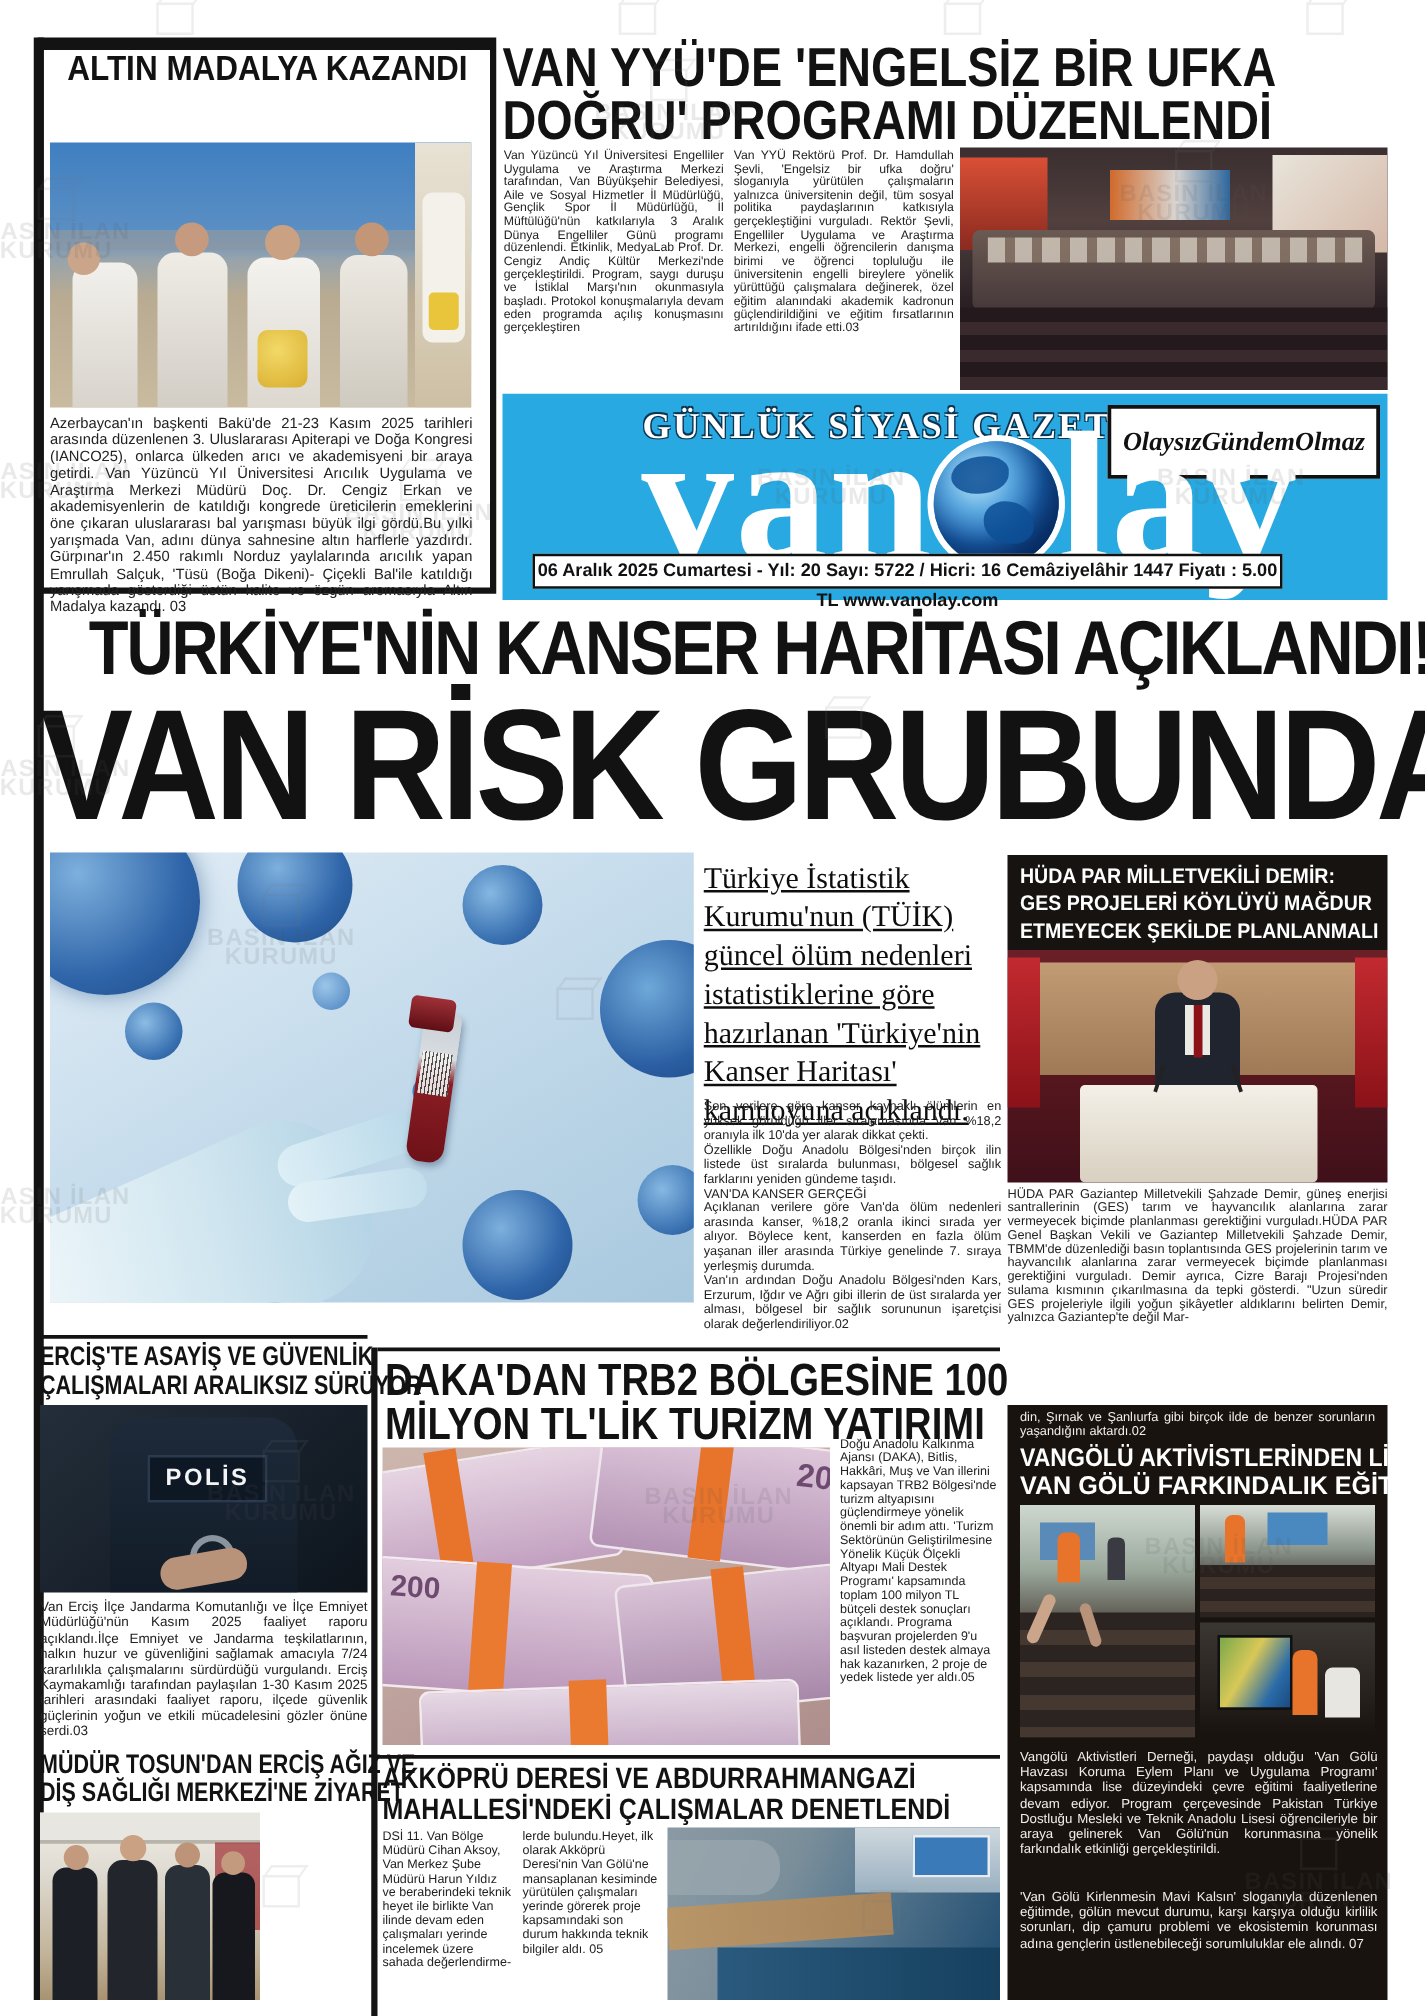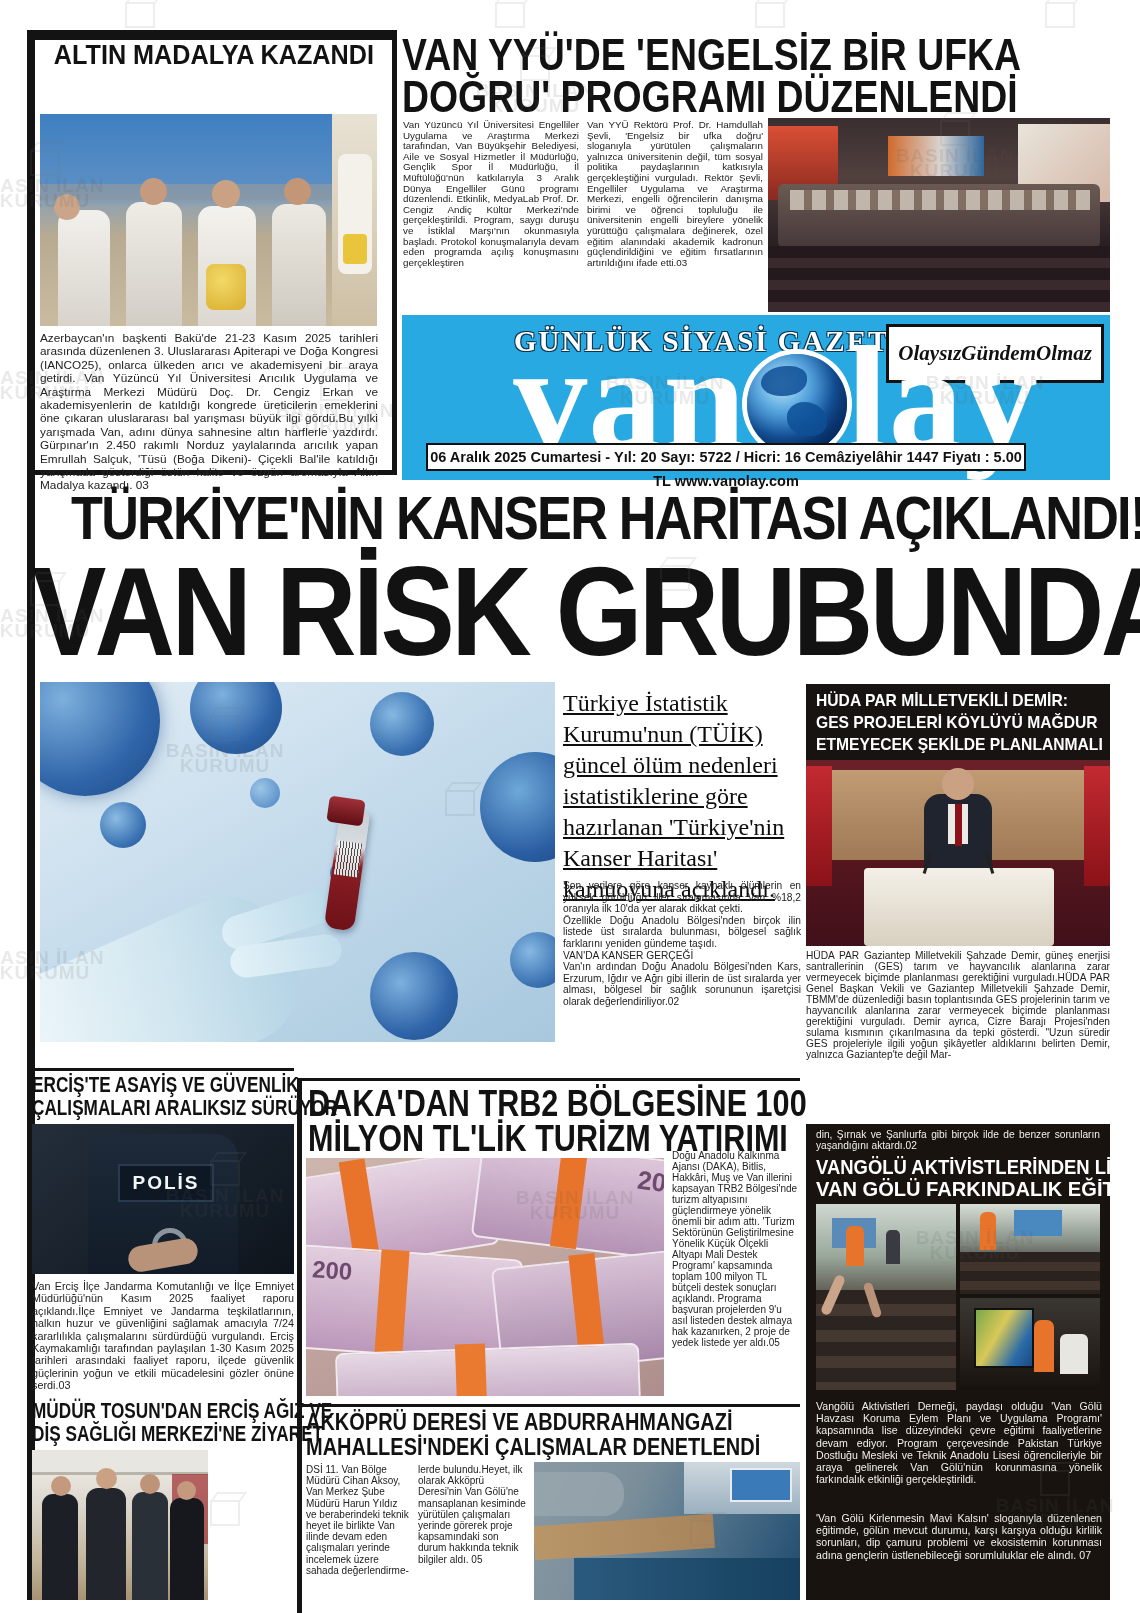--- a/index.html
+++ b/index.html
@@ -130,20 +130,21 @@
     <div class="ph-shape" style="left:292px;top:128px;width:30px;height:120px;border-radius:6px 6px 12px 12px;background:linear-gradient(180deg,#c9ced4 0%,#d8dde2 30%,#8a1e24 46%,#6e1118 100%);transform:rotate(8deg);box-shadow:2px 3px 6px rgba(20,40,70,.35);"></div>
     <div class="ph-shape" style="left:288px;top:116px;width:36px;height:26px;border-radius:5px;background:linear-gradient(180deg,#a03038,#5e0e14);transform:rotate(8deg);"></div>
     <div class="ph-shape" style="left:296px;top:160px;width:24px;height:34px;background:repeating-linear-gradient(90deg,#f2f2f0 0 2px,#444 2px 3px);transform:rotate(8deg);opacity:.9;"></div>
   </div>
 
   <div class="serif-lead abs" style="left:563px;top:688px;width:238px;font-size:24px;line-height:31px;">Türkiye İstatistik Kurumu'nun (TÜİK) güncel ölüm nedenleri istatistiklerine göre hazırlanan 'Türkiye'nin Kanser Haritası' kamuoyuna açıklandı.</div>
   <div class="abs" style="left:563px;top:880px;width:238px;">
     <div class="body" style="font-size:10.2px;line-height:11.6px;">Son verilere göre kanser kaynaklı ölümlerin en yüksek görüldüğü iller sıralamasında Van %18,2 oranıyla ilk 10'da yer alarak dikkat çekti.</div>
     <div class="body" style="font-size:10.2px;line-height:11.6px;">Özellikle Doğu Anadolu Bölgesi'nden birçok ilin listede üst sıralarda bulunması, bölgesel sağlık farklarını yeniden gündeme taşıdı.</div>
     <div class="body" style="font-size:10.2px;line-height:11.6px;">VAN'DA KANSER GERÇEĞİ</div>
+    <div class="body" style="font-size:10.2px;line-height:11.6px;">Açıklanan verilere göre Van'da ölüm nedenleri arasında kanser, %18,2 oranla ikinci sırada yer alıyor. Böylece kent, kanserden en fazla ölüm yaşanan iller arasında Türkiye genelinde 7. sıraya yerleşmiş durumda.</div>
     <div class="body" style="font-size:10.2px;line-height:11.6px;">Van'ın ardından Doğu Anadolu Bölgesi'nden Kars, Erzurum, Iğdır ve Ağrı gibi illerin de üst sıralarda yer alması, bölgesel bir sağlık sorununun işaretçisi olarak değerlendiriliyor.02</div>
   </div>
 
   <div class="abs" style="left:806px;top:684px;width:304px;height:76px;background:#161310;">
     <div class="hl panel-title" style="padding:6px 0 0 10px;font-size:17px;line-height:22px;color:#fff;">
       <span class="cond" style="transform:scaleX(.92);">HÜDA PAR MİLLETVEKİLİ DEMİR:</span><br>
       <span class="cond" style="transform:scaleX(.92);">GES PROJELERİ KÖYLÜYÜ MAĞDUR</span><br>
       <span class="cond" style="transform:scaleX(.92);">ETMEYECEK ŞEKİLDE PLANLANMALI</span>
     </div>
   </div>

